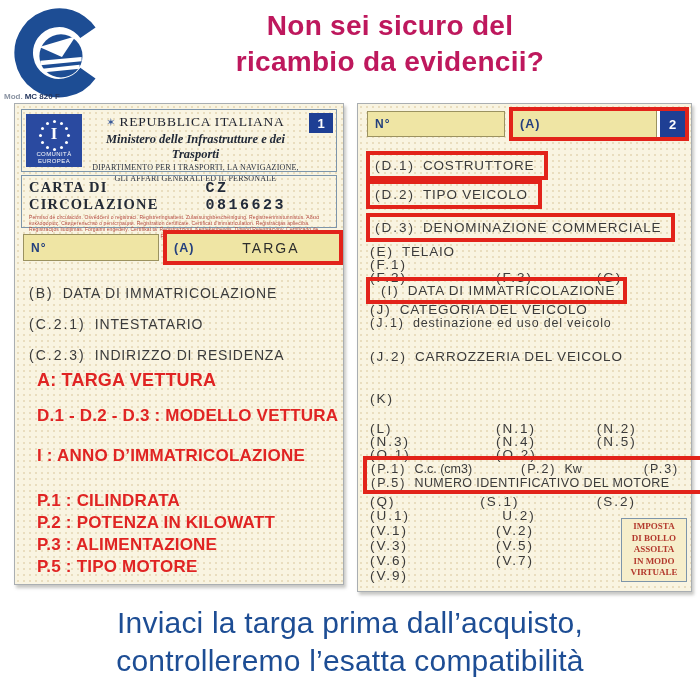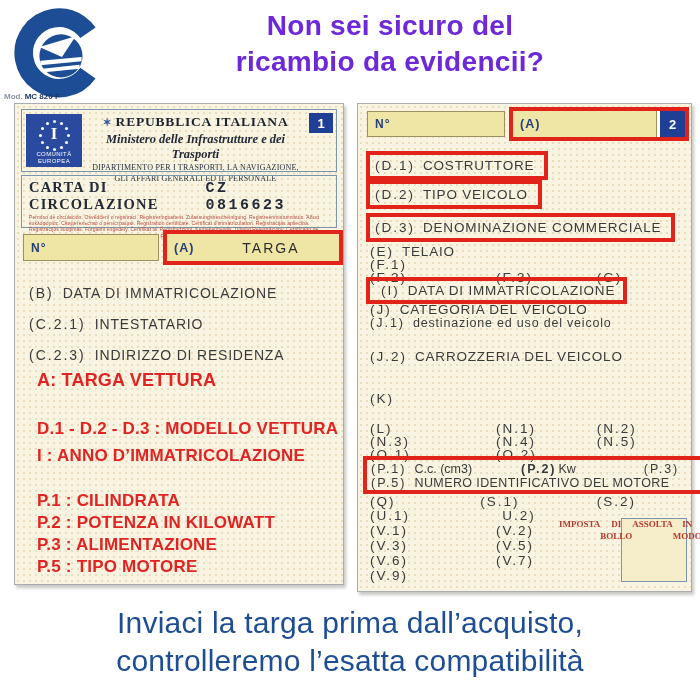--- a/index.html
+++ b/index.html
@@ -7,21 +7,21 @@
   body {
     font-family: "Liberation Sans", sans-serif;
     background:#ffffff; position:relative; overflow:hidden;
   }
   .page { position:absolute; inset:0; background:#fff; }
 
   
   .brand-logo { position:absolute; left:14px; top:2px; width:90px; height:98px; }
   .main-title {
     position:absolute; left:100px; top:8px; width:580px;
-    text-align:center; color:#6d28d9; font-weight:bold;
+    text-align:center; color:#be185d; font-weight:bold;
     font-size:28px; line-height:36px; letter-spacing:0.3px;
   }
   .mod-label { position:absolute; left:4px; top:92px; font-size:8px; color:#8a93a2; font-weight:bold; }
   .mod-code  { color:#24365e; margin-left:2px; }
 
   
   .panel {
     position:absolute;
     background-color:#f9f4e1;
     background-image: radial-gradient(#e9ddbe 0.8px, rgba(0,0,0,0) 1px);
@@ -46,21 +46,21 @@
                 -7px 12px 0 0 #fff, -12px 7px 0 0 #fff, -14px 0 0 0 #fff, -12px -7px 0 0 #fff,
                 -7px -12px 0 0 #fff, 0 -14px 0 0 #fff, 7px -12px 0 0 #fff, 12px -7px 0 0 #fff;
   }
   .eu-letter {
     position:absolute; left:0; top:10px; width:100%; text-align:center;
     font-family:"Liberation Serif", serif; font-size:17px; font-weight:bold;
   }
   .eu-label { position:absolute; bottom:2px; width:100%; text-align:center; font-size:6px; line-height:7px; letter-spacing:0.4px; }
 
   .mast-center { flex:1; text-align:center; padding-top:4px; font-family:"Liberation Serif", serif; color:#1d2230; }
-  .republic-row { font-size:13.5px; font-weight:bold; letter-spacing:0.8px; }
+  .republic-row { font-size:13.5px; font-weight:normal; letter-spacing:0.8px; }
   .italy-emblem { color:#3a5a98; font-size:11px; margin-right:3px; }
   .ministry { font-size:12.5px; font-weight:bold; font-style:italic; margin-top:2px; color:#222a38; }
   .dept { font-size:8px; letter-spacing:0.2px; line-height:9.5px; margin-top:1px; color:#2a3140; }
 
   .num-box {
     background:#1e3f94; color:#fff; font-weight:bold; font-size:13px;
     width:24px; height:20px; display:flex; align-items:center; justify-content:center;
     margin:3px 3px 0 0; flex:none;
   }
 
@@ -102,21 +102,21 @@
   .p-row { position:absolute; left:4px; right:2px; font-size:12.5px; color:#3b3b3b; white-space:nowrap; }
   .p-c1 { position:absolute; left:0; }
   .p-c2 { position:absolute; left:44%; }
   .p-c3 { position:absolute; left:80%; letter-spacing:2px; }
 
   .stamp-box {
     position:absolute; right:4px; top:414px; width:66px; height:64px;
     border:1px solid #7d95aa; background:#f6eecb;
     color:#b33a2e; font-family:"Liberation Serif", serif; font-weight:bold;
     font-size:9px; line-height:11.5px; text-align:center;
-    display:flex; flex-direction:row; justify-content:center;
+    display:flex; flex-direction:column; justify-content:center;
   }
 
   
   .footer-title {
     position:absolute; left:0; right:0; top:604px; text-align:center;
     color:#1d4d94; font-weight:normal; font-size:30px; line-height:38px; letter-spacing:0.2px;
   }
 </style>
 </head>
 <body>
@@ -187,21 +187,21 @@
       <span class="doc-code">(B)</span><span class="doc-lbl">DATA DI IMMATRICOLAZIONE</span>
     </div>
     <div class="doc-row" style="top:212px;">
       <span class="doc-code">(C.2.1)</span><span class="doc-lbl">INTESTATARIO</span>
     </div>
     <div class="doc-row" style="top:243px;">
       <span class="doc-code">(C.2.3)</span><span class="doc-lbl">INDIRIZZO DI RESIDENZA</span>
     </div>
 
     <div class="annotation" style="top:266px; font-size:18px;">A: TARGA VETTURA</div>
-    <div class="annotation" style="top:315px;">D.1 - D.2 - D.3 : MODELLO VETTURA</div>
+    <div class="annotation" style="top:302px;">D.1 - D.2 - D.3 : MODELLO VETTURA</div>
     <div class="annotation" style="top:342px;">I : ANNO D’IMMATRICOLAZIONE</div>
     <div class="annotation" style="top:387px;">P.1 : CILINDRATA</div>
     <div class="annotation" style="top:409px;">P.2 : POTENZA IN KILOWATT</div>
     <div class="annotation" style="top:431px;">P.3 : ALIMENTAZIONE</div>
     <div class="annotation" style="top:453px;">P.5 :  TIPO MOTORE</div>
   </div>
 
   <div class="panel panel-right">
 
     <div class="field-yellow" style="left:9px; top:7px; width:138px; height:26px;">
@@ -266,21 +266,21 @@
     </div>
     <div class="r-row" style="top:343px;">
       <span class="col-a">(O.1)</span>
       <span class="col-b">(O.2)</span>
       <span class="col-c"></span>
     </div>
 
     <div class="p-frame">
       <div class="p-row" style="top:2px;">
         <span class="p-c1"><span class="r-code">(P.1)</span><span>C.c. (cm3)</span></span>
-        <span class="p-c2"><span class="r-code" style="margin-right:2px;font-weight:bold;">(P.2)</span><span>Kw</span></span>
+        <span class="p-c2"><span class="r-code" style="margin-right:8px;">(P.2)</span><span>Kw</span></span>
         <span class="p-c3">(P.3)</span>
       </div>
       <div class="p-row" style="top:16px;">
         <span class="r-code">(P.5)</span><span class="r-lbl" style="letter-spacing:0.4px;">NUMERO IDENTIFICATIVO DEL MOTORE</span>
       </div>
     </div>
 
     <div class="r-row" style="top:390px;">
       <span class="col-a">(Q)</span>
       <span class="col-b" style="left:35%;">(S.1)</span>

